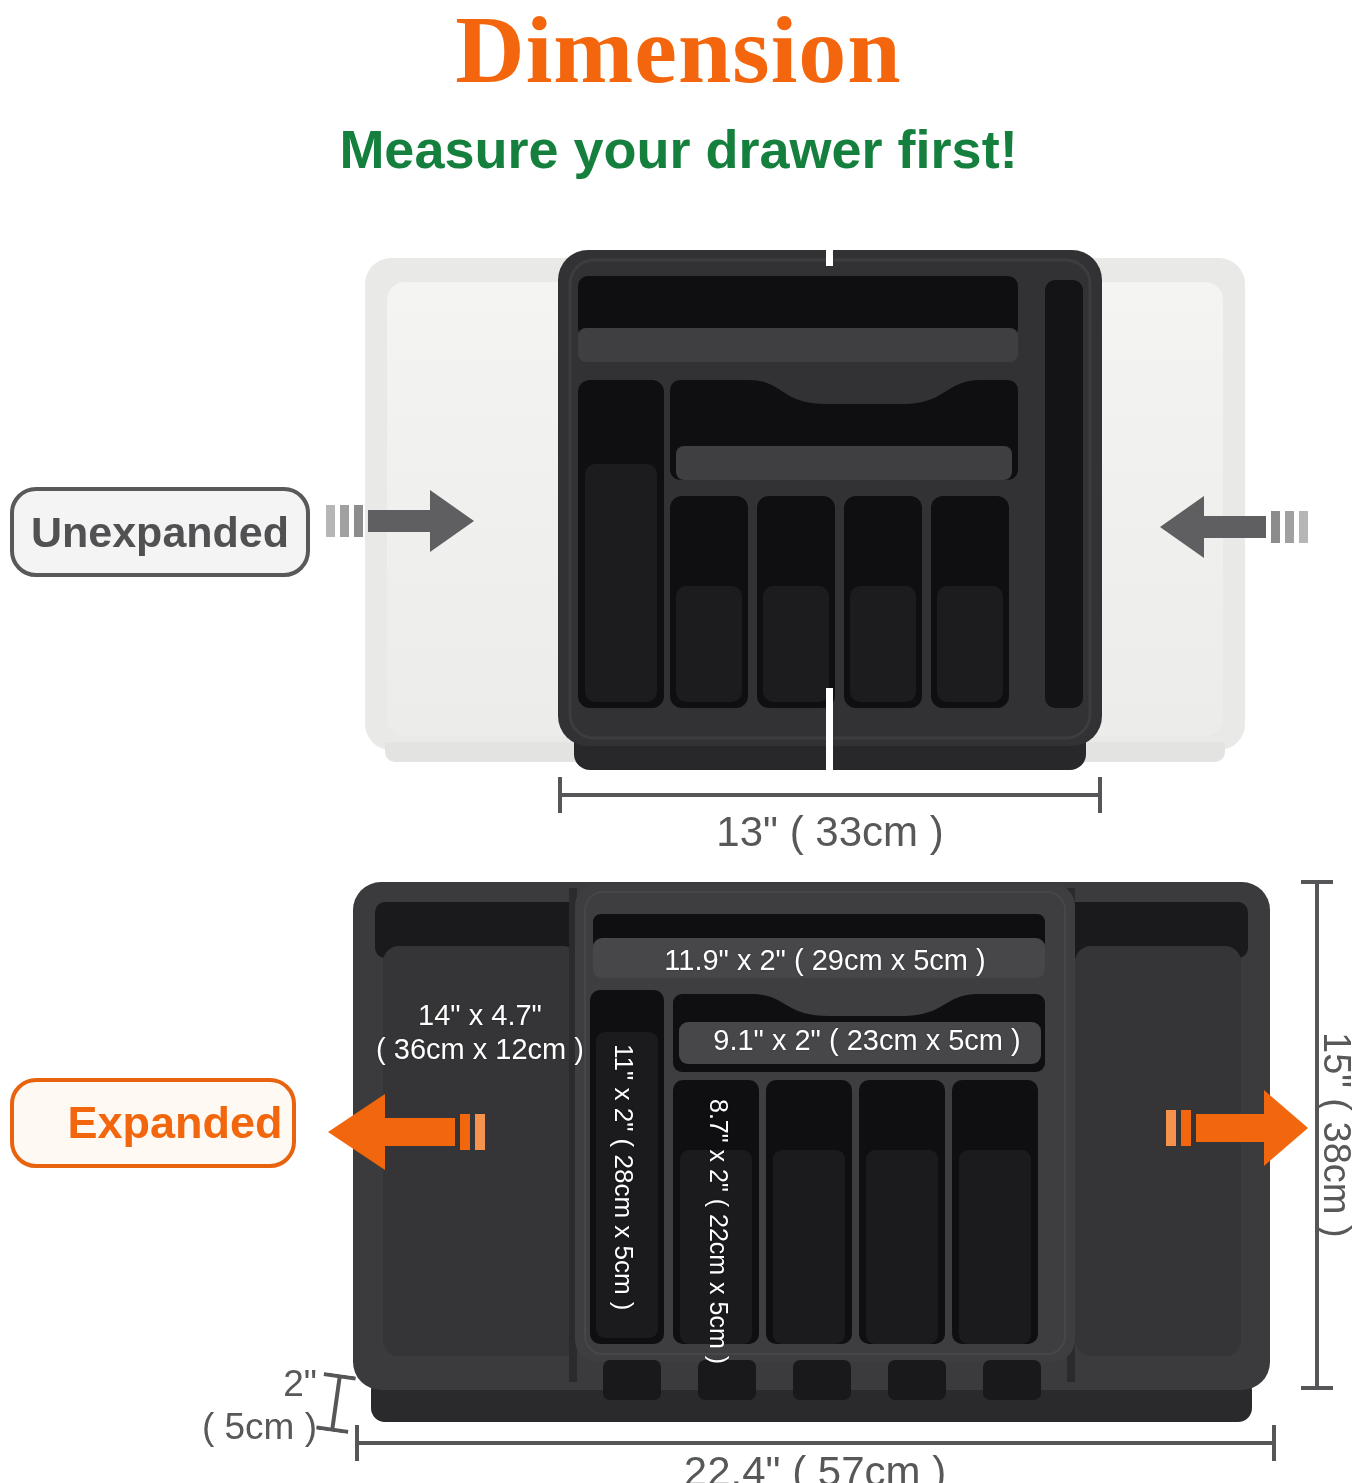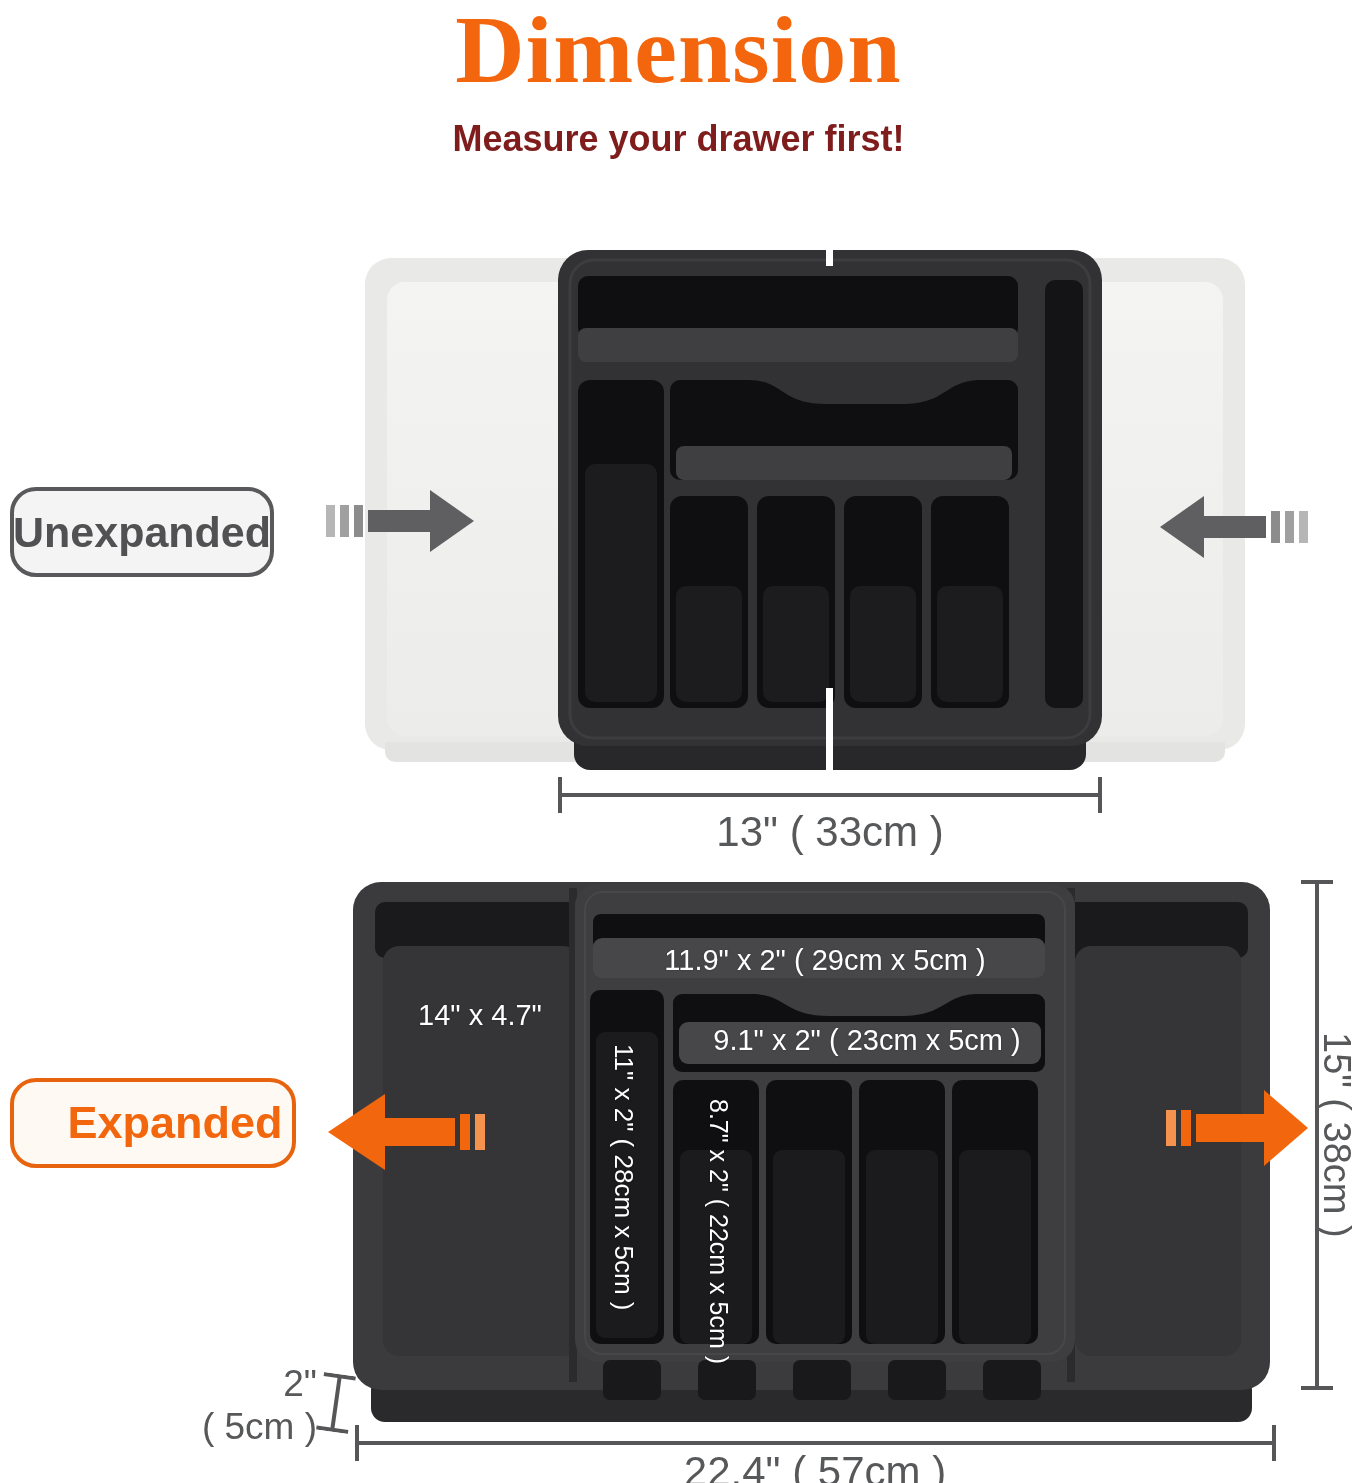--- a/index.html
+++ b/index.html
@@ -11,21 +11,21 @@
   .abs { position:absolute; }
 
   
   .title {
     left:0; top:-6px; width:1357px; text-align:center;
     font-family:"Liberation Serif", serif; font-weight:bold;
     font-size:96px; color:#F4660D; letter-spacing:1px;
   }
   .subtitle {
     left:0; top:118px; width:1357px; text-align:center;
-    font-size:36px; font-weight:600; color:#7f1d1d; letter-spacing:0px;
+    font-size:54px; font-weight:600; color:#15803d; letter-spacing:0px;
   }
 
   
   .ghost {
     left:365px; top:258px; width:880px; height:492px;
     background:#E9E9E8; border-radius:26px;
   }
   .ghost-inner {
     position:absolute; left:22px; top:24px; right:22px; bottom:14px;
     background:linear-gradient(180deg,#F4F4F3 0%,#EFEFEE 60%,#ECECEB 100%);
@@ -35,21 +35,21 @@
     left:385px; top:742px; width:840px; height:20px;
     background:#E3E3E2; border-radius:0 0 10px 10px;
   }
 
   
   .badge {
     display:flex; align-items:center; justify-content:center;
     border-radius:26px; font-weight:bold;
   }
   .badge-gray {
-    left:10px; top:487px; width:264px; height:90px;
+    left:10px; top:487px; width:300px; height:90px;
     border:4px solid #59595B; background:#F4F4F4;
     color:#515153; font-size:43px;
   }
   .badge-orange {
     left:10px; top:1078px; width:286px; height:90px;
     border:4px solid #E8630D; background:#FEF9F3;
     color:#F2670E; font-size:45px;padding-left:44px;
   }
 
   
@@ -165,20 +165,21 @@
 
     <rect x="250" y="478" width="58" height="40" rx="7" fill="#19191B"></rect>
     <rect x="345" y="478" width="58" height="40" rx="7" fill="#19191B"></rect>
     <rect x="440" y="478" width="58" height="40" rx="7" fill="#19191B"></rect>
     <rect x="535" y="478" width="58" height="40" rx="7" fill="#19191B"></rect>
     <rect x="630" y="478" width="58" height="40" rx="7" fill="#19191B"></rect>
   </svg>
 
   <div class="abs slot-label" style="left:350px; top:998px; width:260px; font-size:29px; line-height:34px;">
     <div>14" x 4.7"</div>
+    <div>( 36cm x 12cm )</div>
   </div>
   <div class="abs slot-label" style="left:610px; top:942px; width:430px; height:36px; font-size:29px; line-height:36px;">11.9" x 2" ( 29cm x 5cm )</div>
   <div class="abs slot-label" style="left:687px; top:1022px; width:360px; height:36px; font-size:29px; line-height:36px;">9.1" x 2" ( 23cm x 5cm )</div>
   <div class="abs slot-label vtext" style="left:603px; top:1017px; width:40px; height:320px; font-size:26px;">11" x 2" ( 28cm x 5cm )</div>
   <div class="abs slot-label vtext" style="left:698px; top:1082px; width:40px; height:300px; font-size:25px;">8.7" x 2" ( 22cm x 5cm )</div>
 
   <div class="abs badge badge-orange">
     <span>Expanded</span>
   </div>
   <svg class="abs" style="left:328px; top:1094px;" width="158" height="76" viewBox="0 0 158 76">

